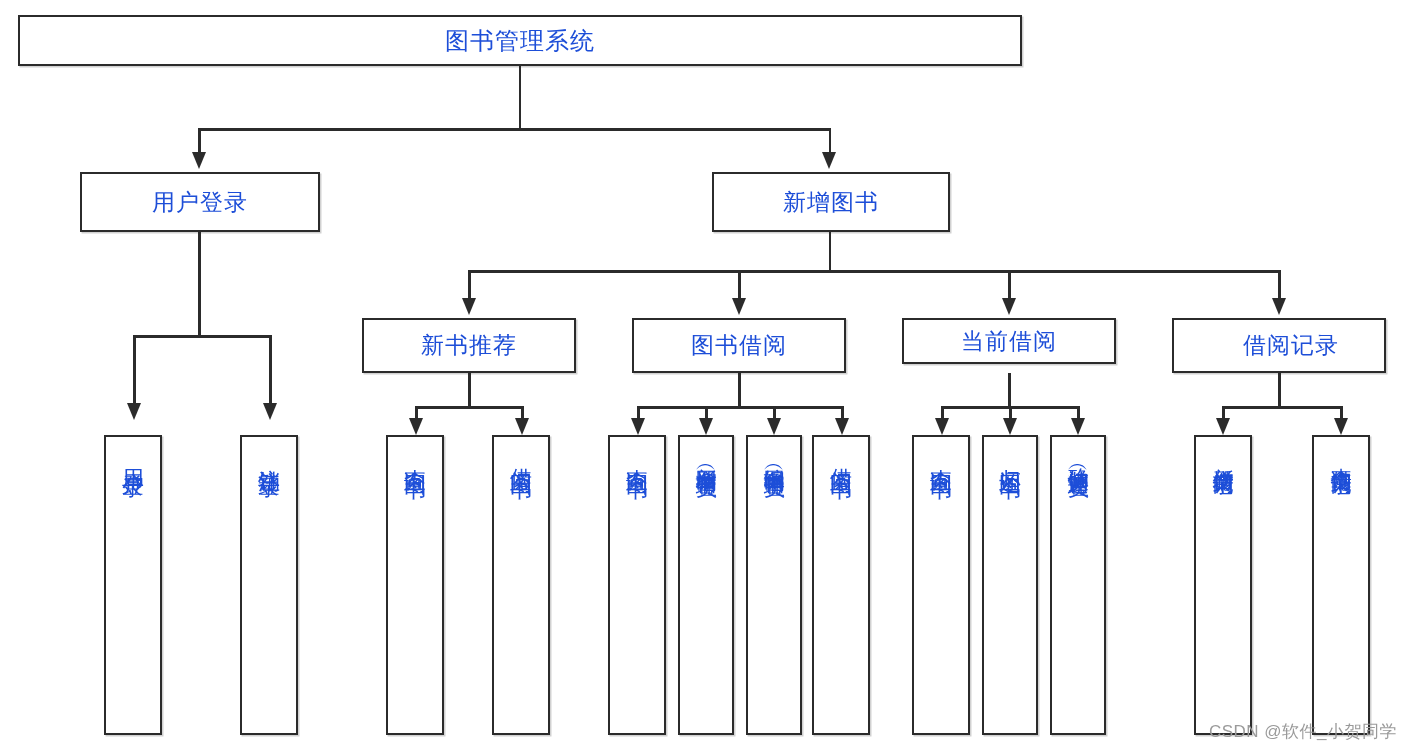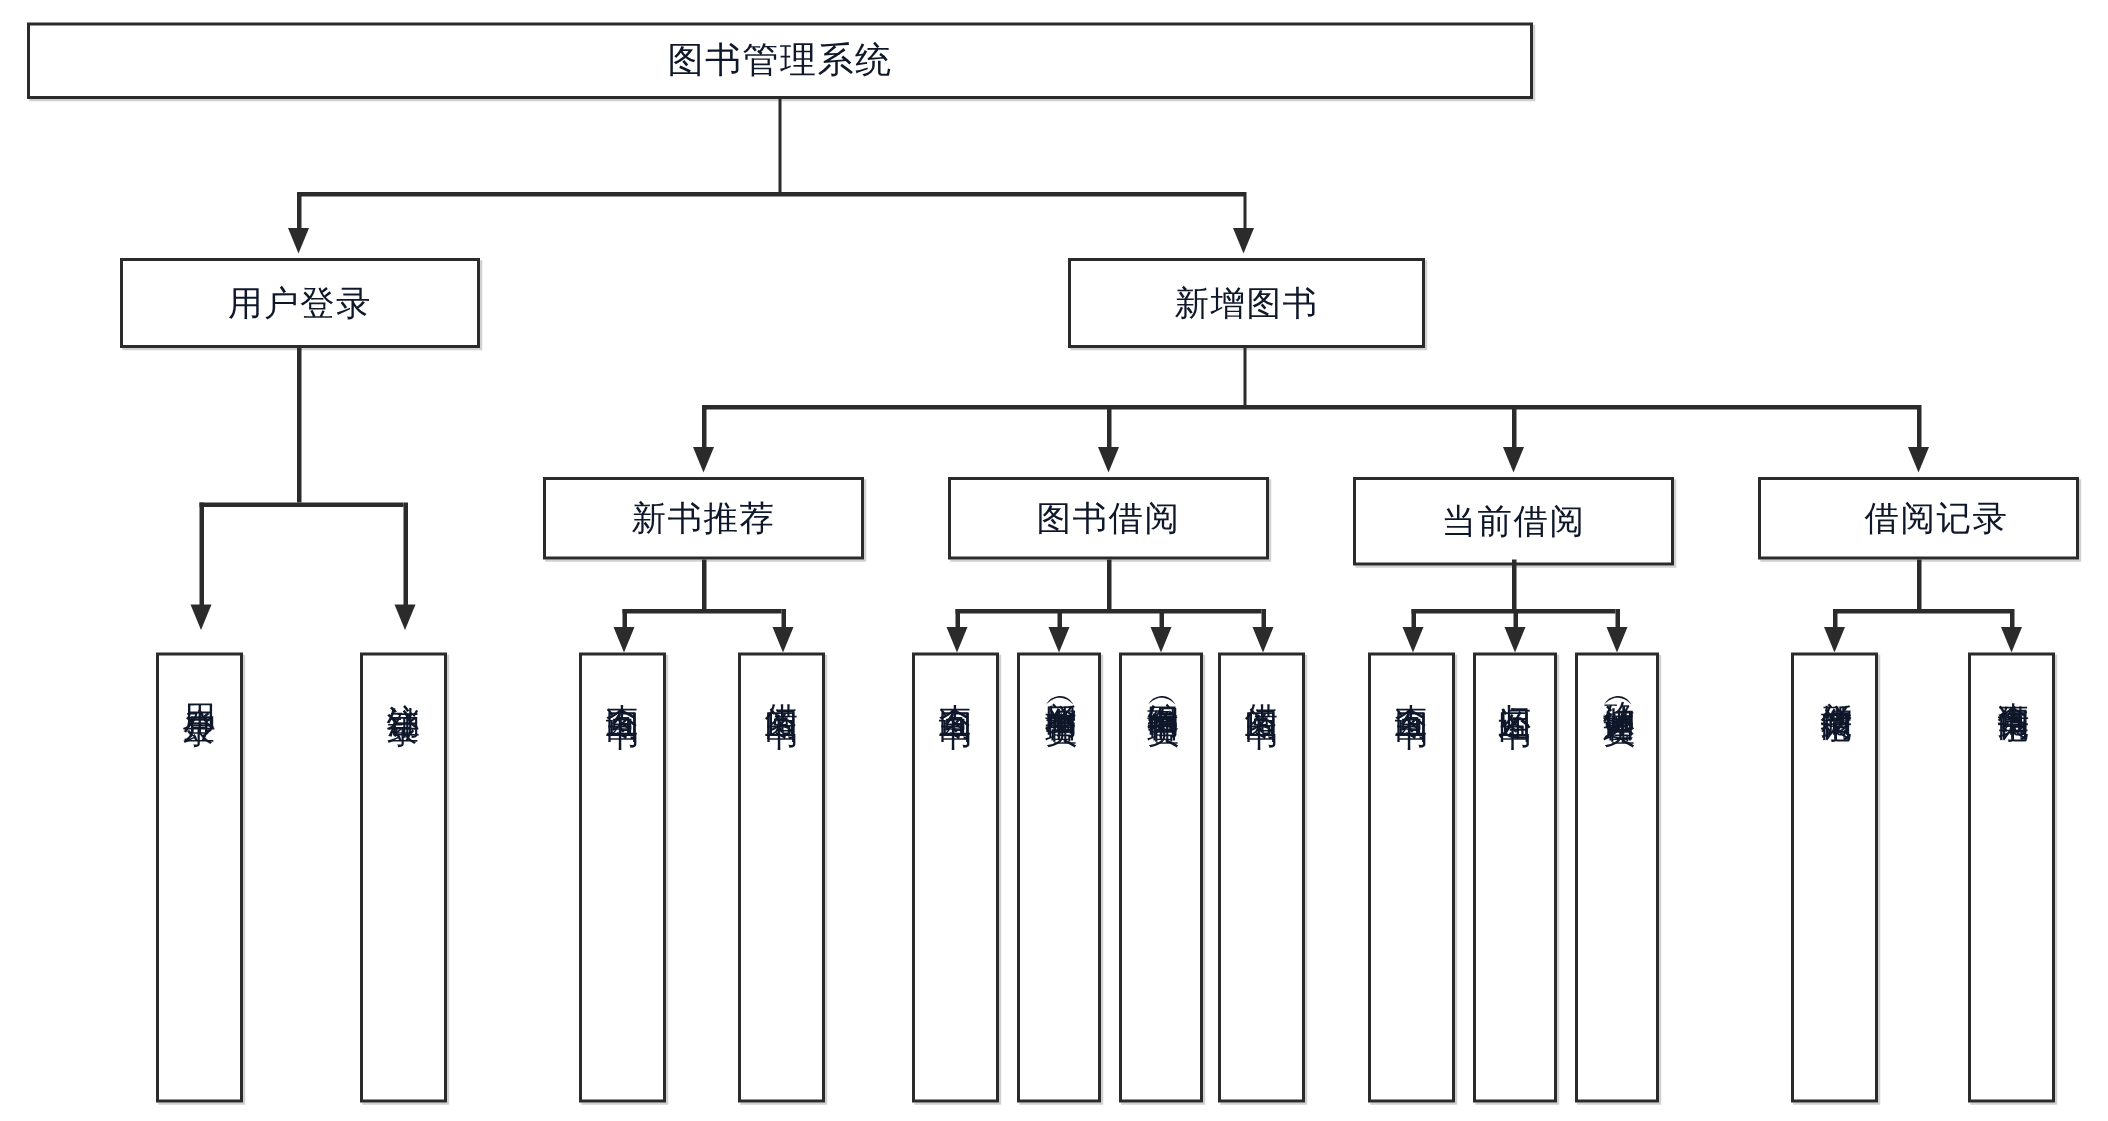--- a/index.html
+++ b/index.html
@@ -23,21 +23,21 @@
     border:2.5px solid #2b2b2b;
     display:flex;
     align-items:center;
     justify-content:center;
     box-shadow:1.5px 1.5px 0 rgba(0,0,0,0.18);
   }
   .node .label{
     font-size:23px;
     line-height:1.15;
     letter-spacing:1px;
-    color:#0f172a;
+    color:#1d4ed8;
     white-space:nowrap;
     text-align:center;
   }
   .node.root .label{font-size:24px;}
   .node.lvl1 .label,.node.lvl2 .label{font-size:23px;}
 
   
   .node.leaf{
     border-width:2.5px;
     align-items:flex-start;
@@ -124,21 +124,21 @@
   <div class="arrow" style="left:1001.5px;top:298px;"></div>
   <div class="vline" style="left:1278px;top:270px;height:30px;"></div>
   <div class="arrow" style="left:1271.5px;top:298px;"></div>
 
   <div class="node lvl2" style="left:362px;top:318px;width:214px;height:55px;">
     <span class="label">新书推荐</span>
   </div>
   <div class="node lvl2" style="left:632px;top:318px;width:214px;height:55px;">
     <span class="label">图书借阅</span>
   </div>
-  <div class="node lvl2" style="left:902px;top:318px;width:214px;height:59px;">
+  <div class="node lvl2" style="left:902px;top:318px;width:214px;height:46px;">
     <span class="label">当前借阅</span>
   </div>
   <div class="node lvl2" style="left:1172px;top:318px;width:214px;height:55px;padding-left:24px;">
     <span class="label">借阅记录</span>
   </div>
 
   <div class="vline" style="left:468px;top:373px;height:33px;"></div>
   <div class="hline" style="left:415px;top:406px;width:106px;"></div>
   <div class="vline" style="left:415px;top:406px;height:14px;"></div>
   <div class="arrow" style="left:408.5px;top:418px;"></div>
@@ -209,14 +209,15 @@
     <span class="label">确认归还（管理员）</span>
   </div>
 
   <div class="node leaf tall" style="left:1194px;top:435px;width:58px;height:300px;">
     <span class="label">新增借阅记录</span>
   </div>
   <div class="node leaf tall" style="left:1312px;top:435px;width:58px;height:300px;">
     <span class="label">查询借阅记录</span>
   </div>
 
+  <div id="watermark">CSDN @软件_小贺同学</div>
 
 </div>
 
 </body></html>

